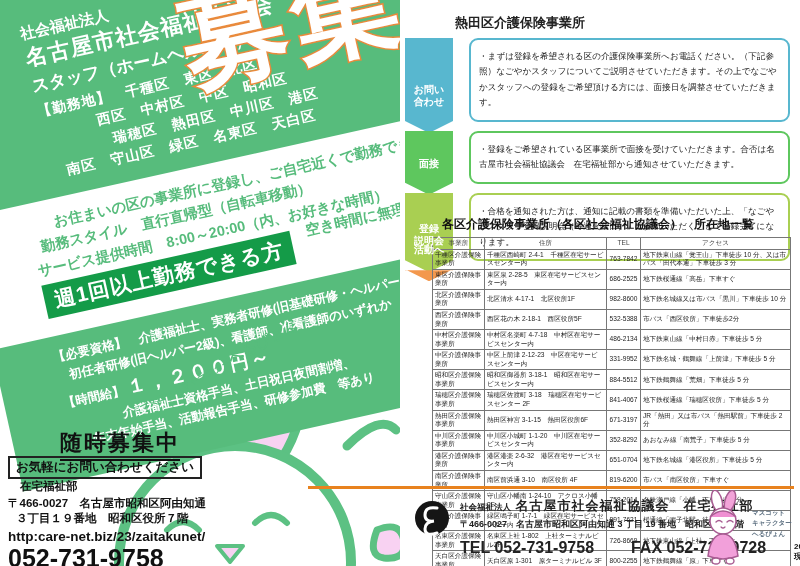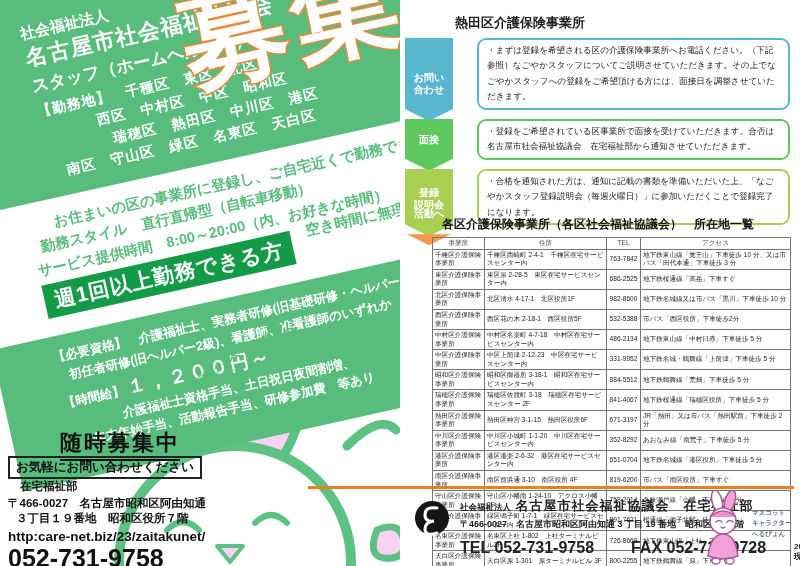--- a/index.html
+++ b/index.html
@@ -54,26 +54,26 @@
   .l-a2{margin-left:8px;}
   .l-url{font-size:13.5px;font-weight:bold;margin-top:3px;color:#111;}
   .l-tel{margin-top:0;white-space:nowrap;}
   .l-tel .tn{font-size:25px;font-weight:bold;}
 
   
   .right-panel{position:absolute;left:400px;top:0;width:400px;height:566px;}
   .flow-title{position:absolute;left:55px;top:14px;font-size:13px;color:#222;margin:0;font-weight:bold;}
   .steps{position:absolute;left:5px;top:38px;width:385px;}
   .step{position:relative;display:flex;margin-bottom:9px;}
-  .chev{position:relative;width:48px;flex:0 0 48px;margin-right:24px;}
+  .chev{position:relative;width:48px;flex:0 0 48px;margin-right:16px;}
   .chev-shape{position:absolute;left:0;top:0;right:0;bottom:-11px;background:var(--step-color,#58b7cf);
               clip-path:polygon(0 0,100% 0,100% calc(100% - 12px),50% 100%,0 calc(100% - 12px));}
   .chev-label{position:absolute;left:0;right:0;bottom:14px;text-align:center;color:#fff;
               font-size:10px;font-weight:bold;line-height:1.2;white-space:pre-line;z-index:1;}
-  .sbox{flex:1;border:2px solid var(--step-color,#58b7cf);border-radius:9px;padding:3px 8px;
+  .sbox{flex:1;border:2px solid var(--step-color,#58b7cf);border-radius:9px;padding:9px 8px;
         font-size:8.6px;line-height:1.8;color:#222;display:flex;align-items:center;box-sizing:border-box;}
   .sbox0{min-height:58px;}
   .sbox1{min-height:40px;}
   .sbox2{min-height:44px;}
   .sbox3{min-height:54px;}
   .table-title{position:absolute;left:42px;top:216px;font-size:12px;color:#111;margin:0;font-weight:bold;}
   .office-table{position:absolute;left:32px;top:237px;width:358px;border-collapse:collapse;table-layout:fixed;}
   .office-table th,.office-table td{border:1px solid #777;font-size:6.6px;color:#222;
       padding:1px 2px;line-height:1.3;overflow:hidden;}
   .office-table th{font-weight:normal;text-align:center;color:#444;}

